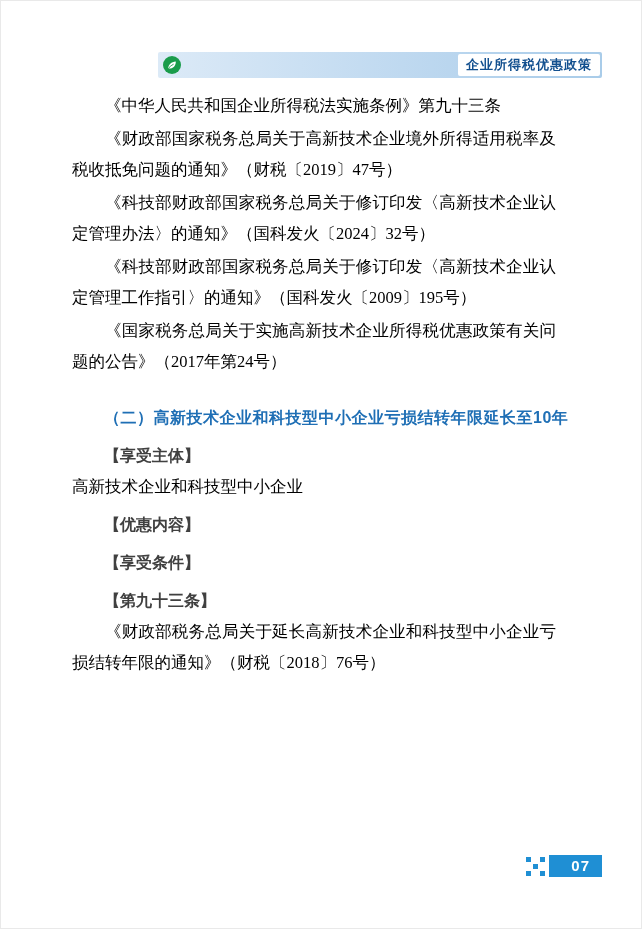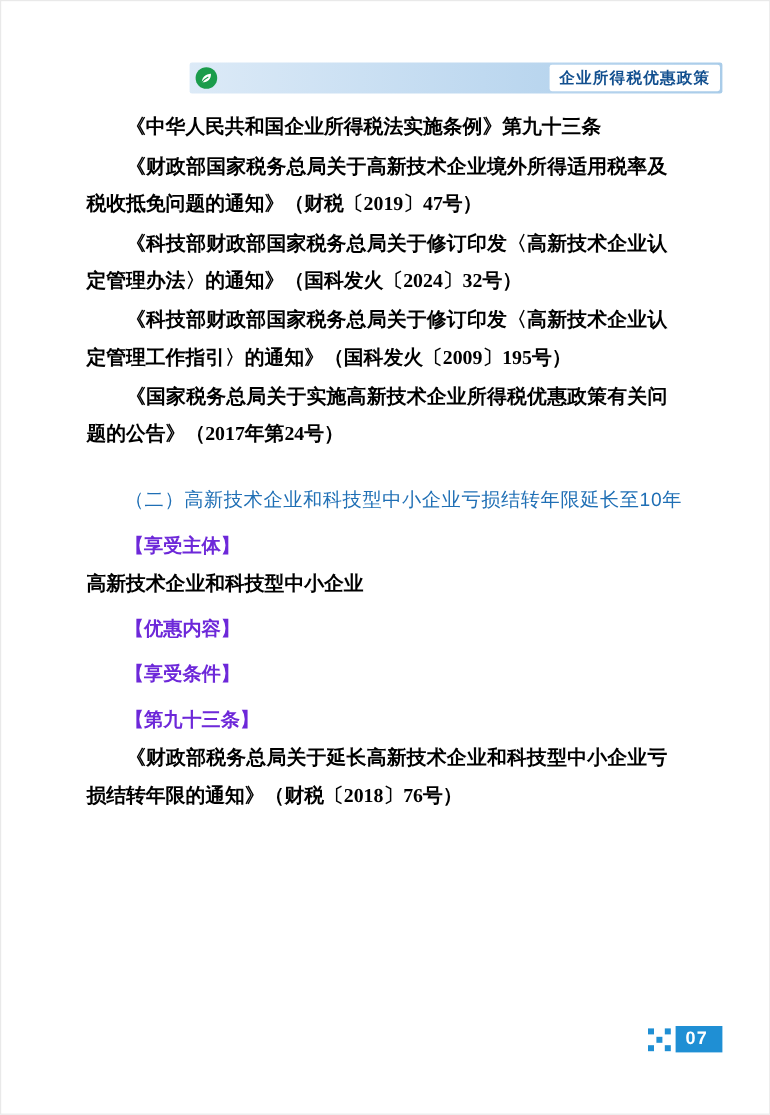--- a/index.html
+++ b/index.html
@@ -81,41 +81,40 @@
     top: 90px;
     width: 500px;
   }
   p.para {
     margin: 0 16px 2px 0;
     font-size: 16.5px;
     line-height: 31px;
     text-align: justify;
     text-justify: inter-ideograph;
     text-indent: 2em;
-    font-weight: bold;
   }
   .section-title {
     margin: 26px 0 6px 0;
     text-indent: 2em;
     font-family: "Liberation Sans", "DejaVu Sans", sans-serif;
-    font-weight: normal;
+    font-weight: bold;
     font-size: 16px;
     line-height: 30px;
     color: #1f6fb5;
     letter-spacing: 0.5px;
   }
   .section-title .num { color: #1f6fb5; }
   .sub-head {
     margin: 8px 0 0 0;
     text-indent: 2em;
     font-family: "Liberation Sans", "DejaVu Sans", sans-serif;
     font-weight: bold;
     font-size: 16px;
     line-height: 30px;
-    color: #6d28d9;
+    color: #404040;
   }
   p.tight { margin-top: 0; }
 
   
   .footer {
     position: absolute;
     right: 40px;
     bottom: 52px;
     display: flex;
     align-items: center;
@@ -133,21 +132,21 @@
     height: 5px;
     background: #1f8fd4;
   }
   .footer-dots i.off { background: transparent; }
   .footer-num {
     background: #1f8fd4;
     color: #fff;
     font-family: "Liberation Sans", "DejaVu Sans", sans-serif;
     font-weight: bold;
     font-size: 15px;
-    padding: 2px 12px 3px 8px;
+    padding: 2px 12px 3px 22px;
     letter-spacing: 1px;
   }
 
   
   .page-edge {
     position: absolute;
     inset: 0;
     border: 1px solid #e9e9e9;
     pointer-events: none;
   }

